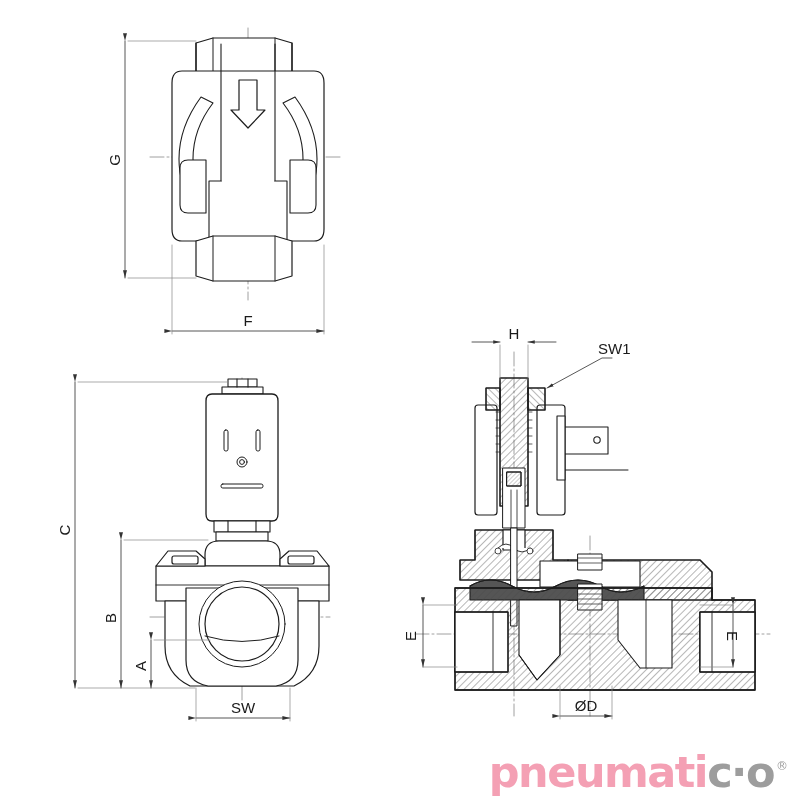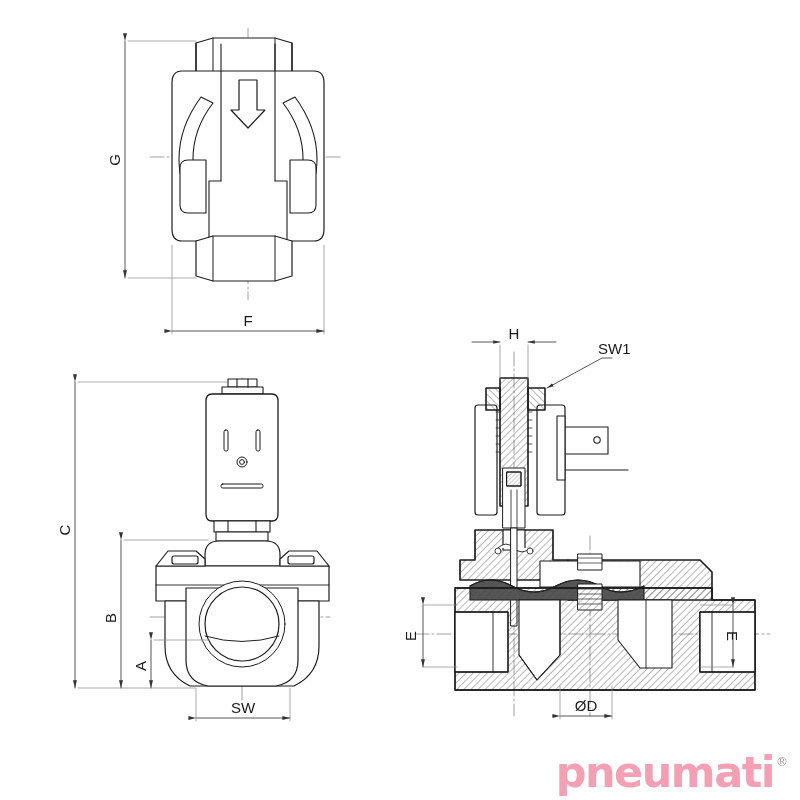--- a/index.html
+++ b/index.html
@@ -30,21 +30,21 @@
   .dimtext {
     font-family: "Liberation Sans", sans-serif;
     font-size: 15px;
     fill: #1a1a1a;
   }
   .logo-wrap {
     position: absolute;
     right: 12px;
     bottom: 6px;
     display: flex;
-    align-items: center;
+    align-items: flex-end;
     line-height: 1;
     user-select: none;
   }
   .logo-main {
     font-family: "DejaVu Sans", sans-serif;
     font-weight: 700;
     font-size: 43px;
     letter-spacing: -1.5px;
     color: #f4a0b4;
   }
@@ -364,16 +364,17 @@
           <line x1="612" y1="686" x2="612" y2="719" stroke="#888" stroke-width="0.7"></line>
           <text class="dimtext" x="586" y="711" text-anchor="middle">ØD</text>
         </g>
       </g>
 
     </g>
   </svg>
 
   <div class="logo-wrap">
     <span class="logo-main">pneumati</span>
+    <span class="logo-sub">c·o</span>
     <span class="logo-reg">®</span>
   </div>
 
 </div>
 
 </body></html>

